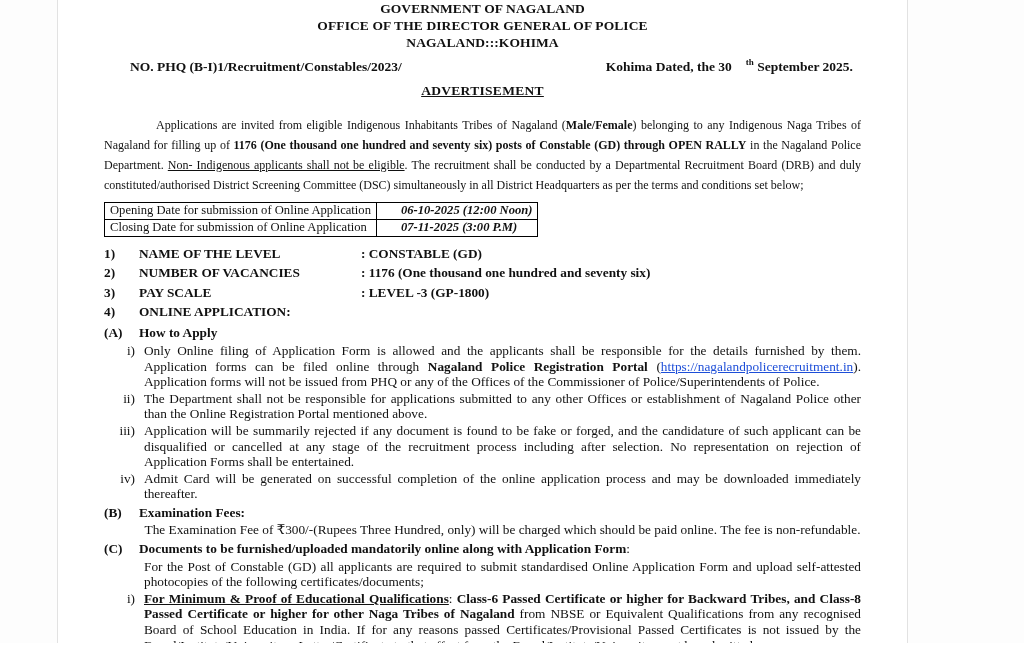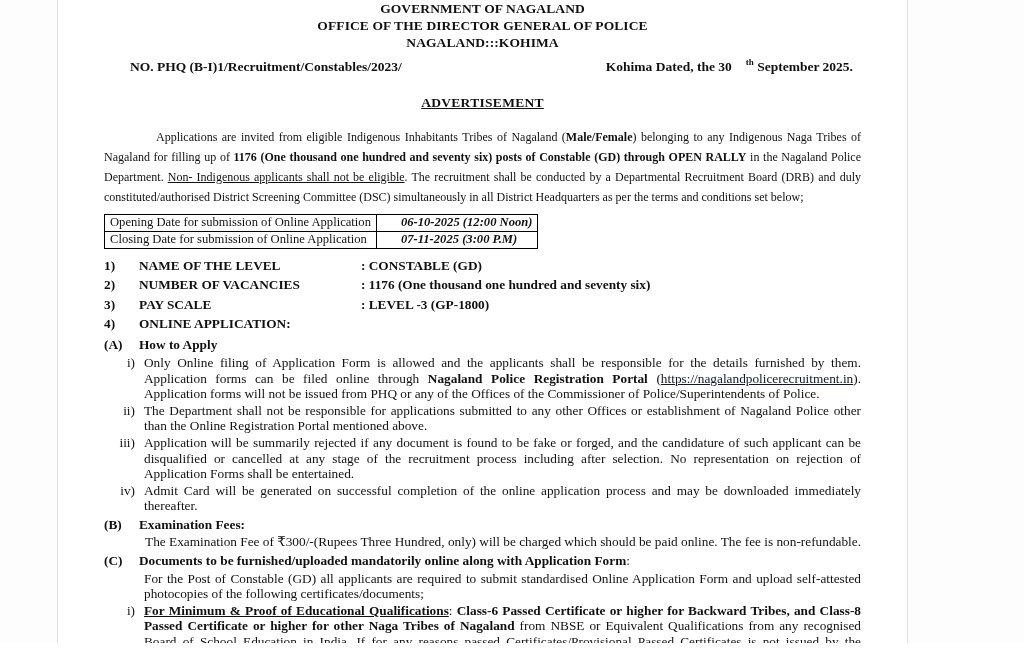--- a/index.html
+++ b/index.html
@@ -51,21 +51,21 @@
     padding: 0 8px 0 26px;
     gap: 19px;
   }
   .ref-row .date sup { font-size: 9px; vertical-align: super; padding-left: 14px; }
 
   .adv-title {
     text-align: center;
     font-weight: bold;
     font-size: 13.5px;
     text-decoration: underline;
-    margin-top: 20px;
+    margin-top: 8px;
     letter-spacing: .3px;
   }
 
   
   .para {
     text-align: justify;
     text-justify: inter-word;
     font-size: 12px;
     line-height: 20px;
     margin-top: 16px;
@@ -130,24 +130,24 @@
     flex: 0 0 40px;
     text-align: right;
     padding-right: 9px;
   }
   .roman-row .rtext {
     flex: 1 1 auto;
     text-align: justify;
     text-justify: inter-word;
   }
   .link {
-    color: #0f172a;
+    color: #1d4ed8;
     text-decoration: underline;
   }
-  .nowrapline { text-align: right; }
+  .nowrapline { text-align: center; }
 </style>
 </head>
 <body>
 
 <div class="viewport">
   <div class="page">
 
     <div>
       <div class="hdr-line">GOVERNMENT OF NAGALAND</div>
       <div class="hdr-line">OFFICE OF THE DIRECTOR GENERAL OF POLICE</div>

